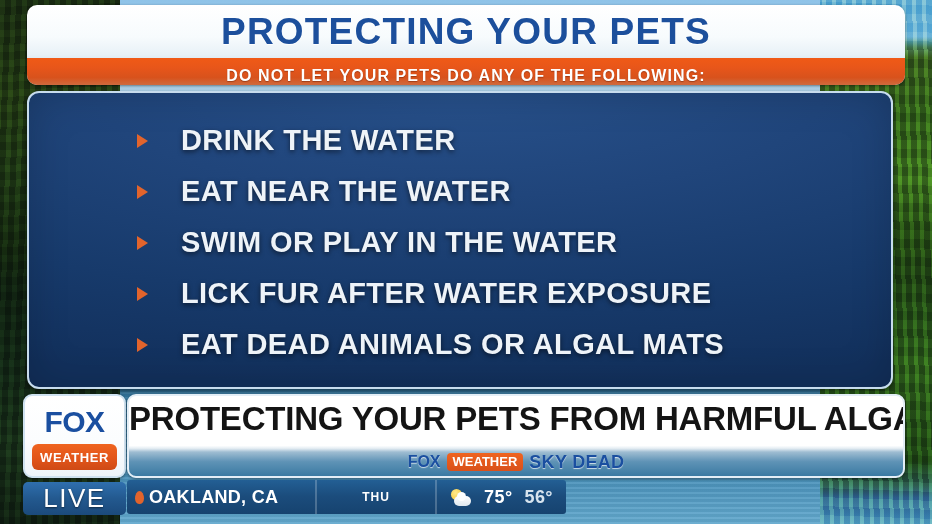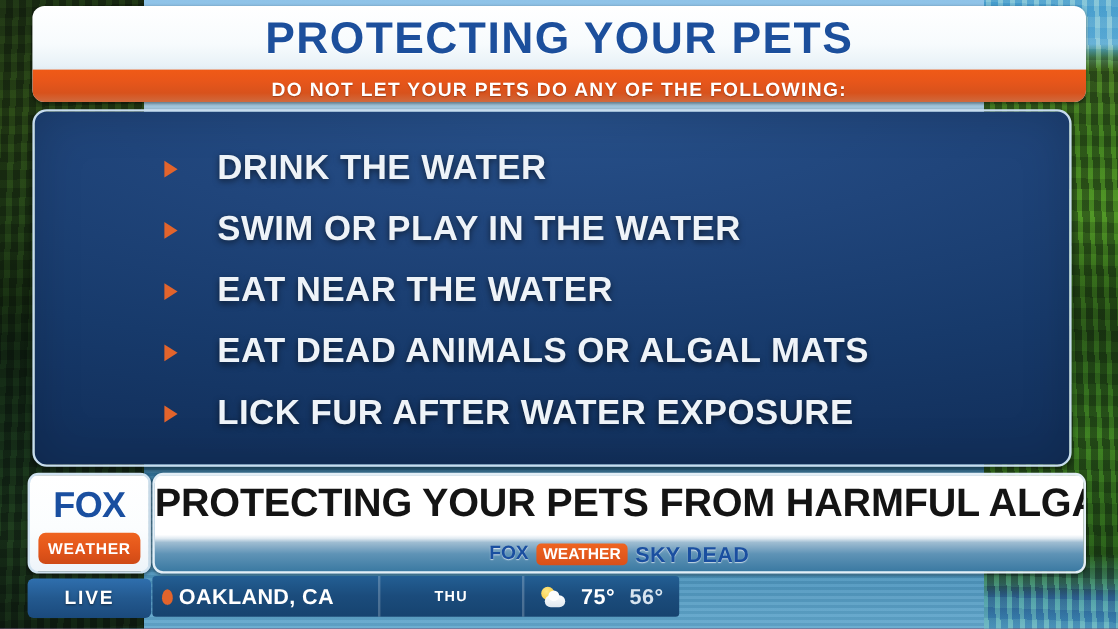--- a/index.html
+++ b/index.html
@@ -220,22 +220,22 @@
     position: absolute;
     left: 0; top: 88px;
     width: 103px; height: 33px;
     border-radius: 5px;
     background: linear-gradient(180deg, #2f6fae 0%, #23598f 50%, #1b4a7c 100%);
     display: flex;
     align-items: center;
     justify-content: center;
   }
   .live-text {
-    font-size: 16px;
-    font-weight: bold;
+    font-size: 26px;
+    font-weight: normal;
     letter-spacing: 1.5px;
     color: #ffffff;
     text-shadow: 0 1px 2px rgba(0,0,0,.5);
   }
 
   
   .headline-box {
     position: absolute;
     left: 109px;
     top: 1px;
@@ -400,33 +400,33 @@
   </div>
 
   <div class="list-panel">
     <ul class="list-items">
       <li class="list-row">
         <span class="bullet-tri"></span>
         <span class="list-text">DRINK THE WATER</span>
       </li>
       <li class="list-row">
         <span class="bullet-tri"></span>
+        <span class="list-text">EAT NEAR THE WATER</span>
+      </li>
+      <li class="list-row">
+        <span class="bullet-tri"></span>
         <span class="list-text">SWIM OR PLAY IN THE WATER</span>
       </li>
       <li class="list-row">
         <span class="bullet-tri"></span>
-        <span class="list-text">EAT NEAR THE WATER</span>
+        <span class="list-text">LICK FUR AFTER WATER EXPOSURE</span>
       </li>
       <li class="list-row">
         <span class="bullet-tri"></span>
         <span class="list-text">EAT DEAD ANIMALS OR ALGAL MATS</span>
-      </li>
-      <li class="list-row">
-        <span class="bullet-tri"></span>
-        <span class="list-text">LICK FUR AFTER WATER EXPOSURE</span>
       </li>
     </ul>
   </div>
 
   <div class="lower-third">
 
     <div class="logo-block">
       <div class="logo-card">
         <div class="logo-fox">FOX</div>
         <div class="logo-weather-bar">

